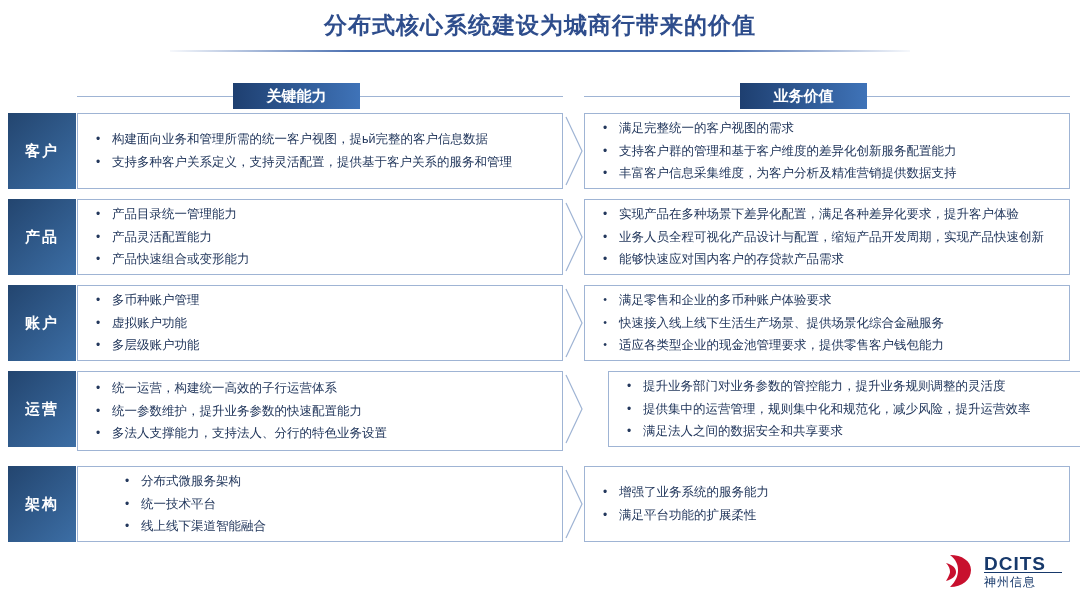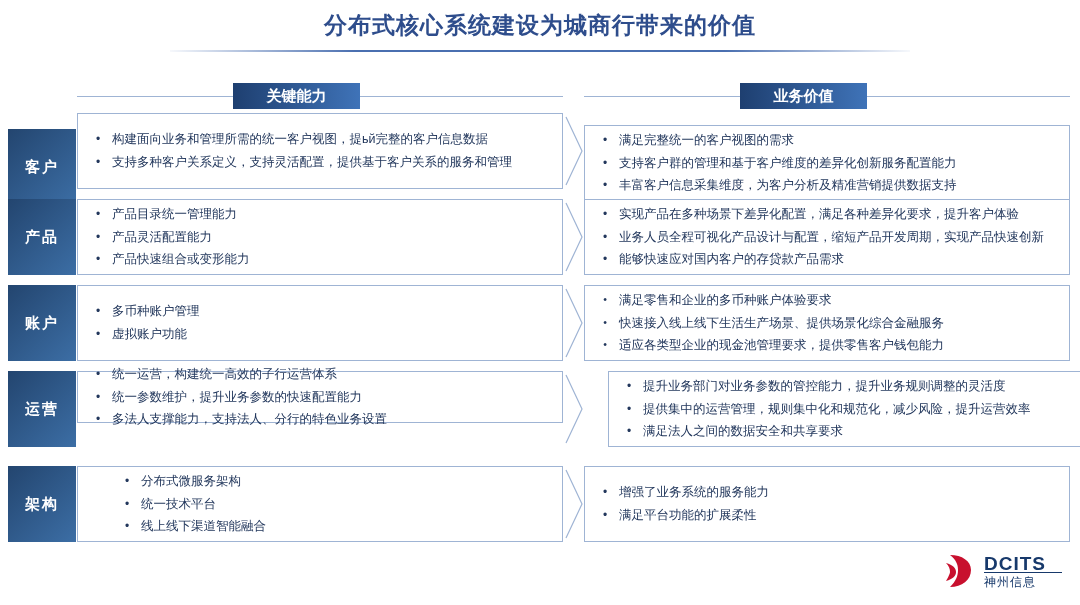--- a/index.html
+++ b/index.html
@@ -190,33 +190,33 @@
 
 <div class="banner banner-left">关键能力</div>
 <div class="banner banner-right">业务价值</div>
 <div class="banner-ext ext-l1"></div>
 <div class="banner-ext ext-l2"></div>
 <div class="banner-ext ext-r1"></div>
 <div class="banner-ext ext-r2"></div>
 
 <div id="rows-host">
     <div class="row" style="top: 113px; height: 76px;">
-      <div class="label-box" style="top: 0px; height: 76px; position: absolute; margin-top: 16px;">客户</div>
+      <div class="label-box" style="top: 0px; height: 76px; position: absolute;">客户</div>
       <div class="panel panel-left" style="top: 0px; height: 76px;">
         <ul class="bullets">
           <li>构建面向业务和管理所需的统一客户视图，提ьй完整的客户信息数据</li>
           <li>支持多种客户关系定义，支持灵活配置，提供基于客户关系的服务和管理</li>
         </ul>
       </div>
       <div class="arrow" style="top: 0px; height: 76px;">
         <svg width="20" height="76" viewBox="0 0 20 76">
           <polyline points="2,4 18,38 2,72" fill="none" stroke="#9fb4d4" stroke-width="1.2"></polyline>
         </svg>
       </div>
-      <div class="panel panel-right" style="top: 0px; height: 76px; margin-top: 12px;">
+      <div class="panel panel-right" style="top: 0px; height: 76px;">
         <ul class="bullets">
           <li>满足完整统一的客户视图的需求</li>
           <li>支持客户群的管理和基于客户维度的差异化创新服务配置能力</li>
           <li>丰富客户信息采集维度，为客户分析及精准营销提供数据支持</li>
         </ul>
       </div>
     </div>
     <div class="row" style="top: 199px; height: 76px;">
       <div class="label-box" style="top: 0px; height: 76px; position: absolute;">产品</div>
       <div class="panel panel-left" style="top: 0px; height: 76px;">
@@ -238,38 +238,39 @@
           <li>能够快速应对国内客户的存贷款产品需求</li>
         </ul>
       </div>
     </div>
     <div class="row" style="top: 285px; height: 76px;">
       <div class="label-box" style="top: 0px; height: 76px; position: absolute;">账户</div>
       <div class="panel panel-left" style="top: 0px; height: 76px;">
         <ul class="bullets">
           <li>多币种账户管理</li>
           <li>虚拟账户功能</li>
+          <li>多层级账户功能</li>
         </ul>
       </div>
       <div class="arrow" style="top: 0px; height: 76px;">
         <svg width="20" height="76" viewBox="0 0 20 76">
           <polyline points="2,4 18,38 2,72" fill="none" stroke="#9fb4d4" stroke-width="1.2"></polyline>
         </svg>
       </div>
       <div class="panel panel-right" style="top: 0px; height: 76px; font-family: Liberation Serif, serif;">
         <ul class="bullets">
           <li>满足零售和企业的多币种账户体验要求</li>
           <li>快速接入线上线下生活生产场景、提供场景化综合金融服务</li>
           <li>适应各类型企业的现金池管理要求，提供零售客户钱包能力</li>
         </ul>
       </div>
     </div>
     <div class="row" style="top: 371px; height: 76px;">
       <div class="label-box" style="top: 0px; height: 76px; position: absolute;">运营</div>
-      <div class="panel panel-left" style="top: 0px; height: 52px;">
+      <div class="panel panel-left" style="top: 0px; height: 80px;">
         <ul class="bullets">
           <li>统一运营，构建统一高效的子行运营体系</li>
           <li>统一参数维护，提升业务参数的快速配置能力</li>
           <li>多法人支撑能力，支持法人、分行的特色业务设置</li>
         </ul>
       </div>
       <div class="arrow" style="top: 0px; height: 76px;">
         <svg width="20" height="76" viewBox="0 0 20 76">
           <polyline points="2,4 18,38 2,72" fill="none" stroke="#9fb4d4" stroke-width="1.2"></polyline>
         </svg>

